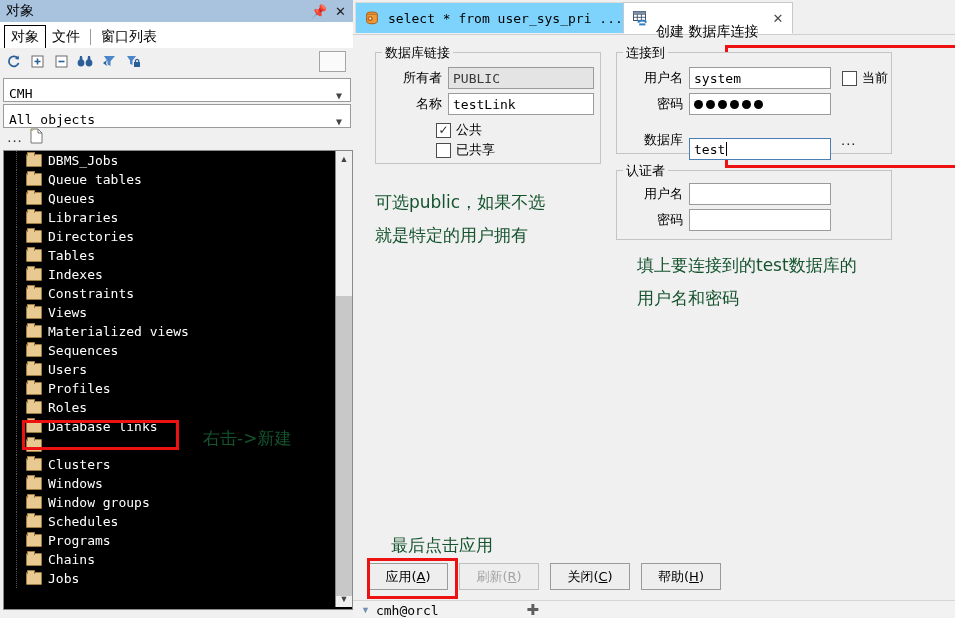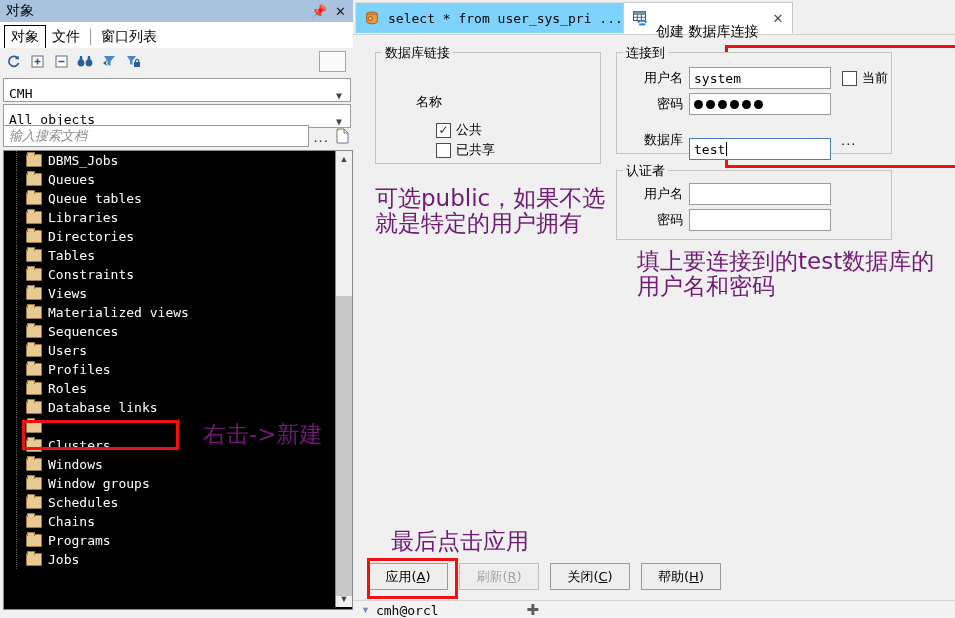--- a/index.html
+++ b/index.html
@@ -76,22 +76,22 @@
 
   .vscroll{position:absolute;right:0;top:0;width:16px;height:456px;background:#f0f0f0;border-left:1px solid #8a8a8a;}
   .vscroll .arr{width:16px;height:16px;display:flex;align-items:center;justify-content:center;font-size:9px;color:#444;cursor:pointer;}
   .vscroll .arr.bot{position:absolute;bottom:0;left:0;}
   .vscroll .thumb{position:absolute;left:0;top:145px;width:16px;height:300px;background:#c8c8c8;cursor:pointer;}
 
   
   .redbox{position:absolute;border:3px solid #ee1111;pointer-events:none;}
 
   .ann{
-    position:absolute;color:#701a75;font-family:"DejaVu Sans",sans-serif;
-    font-size:23px;line-height:25px;white-space:pre-line;font-weight:500;
+    position:absolute;color:#14532d;font-family:"DejaVu Sans",sans-serif;
+    font-size:17px;line-height:33px;white-space:pre-line;font-weight:500;
   }
 
   
   .right{position:absolute;left:353px;top:0;width:602px;height:618px;background:#f0f0f0;}
   .top-tabs{position:absolute;left:0;top:0;width:602px;height:34px;background:#f0f0f0;border-bottom:1px solid #d0d0d0;}
   .ttab{
     position:absolute;top:2px;height:30px;display:flex;align-items:center;
     font-family:"DejaVu Sans Mono","Liberation Mono",monospace;font-size:13px;
     padding:0 9px;cursor:pointer;background:#7dd3fc;border:1px solid #dcdcdc;border-bottom:none;
   }
@@ -216,68 +216,70 @@
       <div class="val">CMH</div>
       <div class="arrow">▼</div>
     </div>
 
     <div class="combo" id="combo-objtype">
       <div class="val">All objects</div>
       <div class="arrow">▼</div>
     </div>
 
     <div class="searchrow">
-      <div class="searchbox">
-        <div class="ph">输入搜索文档</div>
-      </div>
       <div class="dots">...</div>
       <div class="newdoc">
         <svg width="14" height="16" viewBox="0 0 14 16">
             <path d="M2 1h7l4 4v10H2z" fill="#fff" stroke="#777"></path>
             <path d="M9 1v4h4" fill="none" stroke="#777"></path>
             <path d="M2.5 1.5l1.2 1.2M2.5 2.7l1.2-1.2" stroke="#d8a22a" stroke-width="1"></path>
           </svg>
       </div>
     </div>
 
     <div class="treewrap">
       <div class="tree" id="tree-body">
           <div class="trow">
             <span class="dotline"></span>
             <span class="fold"></span>
             <span class="lbl">DBMS_Jobs</span>
           </div>
           <div class="trow">
             <span class="dotline"></span>
             <span class="fold"></span>
+            <span class="lbl">Queue tables</span>
+          </div>
+          <div class="trow">
+            <span class="dotline"></span>
+            <span class="fold"></span>
             <span class="lbl">Queues</span>
           </div>
           <div class="trow">
             <span class="dotline"></span>
             <span class="fold"></span>
-            <span class="lbl">Queue tables</span>
-          </div>
-          <div class="trow">
-            <span class="dotline"></span>
-            <span class="fold"></span>
             <span class="lbl">Libraries</span>
           </div>
           <div class="trow">
             <span class="dotline"></span>
             <span class="fold"></span>
             <span class="lbl">Directories</span>
           </div>
           <div class="trow">
             <span class="dotline"></span>
             <span class="fold"></span>
             <span class="lbl">Tables</span>
           </div>
           <div class="trow">
             <span class="dotline"></span>
             <span class="fold"></span>
+            <span class="lbl">Indexes</span>
+          </div>
+          <div class="trow">
+            <span class="dotline"></span>
+            <span class="fold"></span>
             <span class="lbl">Constraints</span>
           </div>
           <div class="trow">
             <span class="dotline"></span>
             <span class="fold"></span>
             <span class="lbl">Views</span>
           </div>
           <div class="trow">
             <span class="dotline"></span>
             <span class="fold"></span>
@@ -329,26 +331,26 @@
             <span class="lbl">Window groups</span>
           </div>
           <div class="trow">
             <span class="dotline"></span>
             <span class="fold"></span>
             <span class="lbl">Schedules</span>
           </div>
           <div class="trow">
             <span class="dotline"></span>
             <span class="fold"></span>
+            <span class="lbl">Programs</span>
+          </div>
+          <div class="trow">
+            <span class="dotline"></span>
+            <span class="fold"></span>
             <span class="lbl">Chains</span>
-          </div>
-          <div class="trow">
-            <span class="dotline"></span>
-            <span class="fold"></span>
-            <span class="lbl">Programs</span>
           </div>
           <div class="trow">
             <span class="dotline"></span>
             <span class="fold"></span>
             <span class="lbl">Jobs</span>
           </div>
         </div>
 
       <div class="vscroll">
         <div class="arr">▲</div>
@@ -390,23 +392,32 @@
           </svg>
         </span>
         <span class="tlabel">创建 数据库连接</span>
         <span class="xbtn">✕</span>
       </div>
     </div>
 
     <div class="grp" style="left:22px;top:52px;width:224px;height:110px;">
       <div class="legend">数据库链接</div>
 
+      <div class="frow" style="left:4px;top:14px;width:214px;">
+        <div class="flabel" style="width:62px;">所有者</div>
+        <div class="fin disabled" style="width:144px;">
+          <span class="v">PUBLIC</span>
+        </div>
+      </div>
 
       <div class="frow" style="left:4px;top:40px;width:214px;">
         <div class="flabel" style="width:62px;">名称</div>
+        <div class="fin" style="width:144px;">
+          <span class="v">testLink</span>
+        </div>
       </div>
 
       <div class="cbrow" style="left:60px;top:68px;">
         <span class="cbox">
           <span class="mark">✓</span>
         </span>
         <span class="cblabel">公共</span>
       </div>
 
       <div class="cbrow" style="left:60px;top:88px;">

